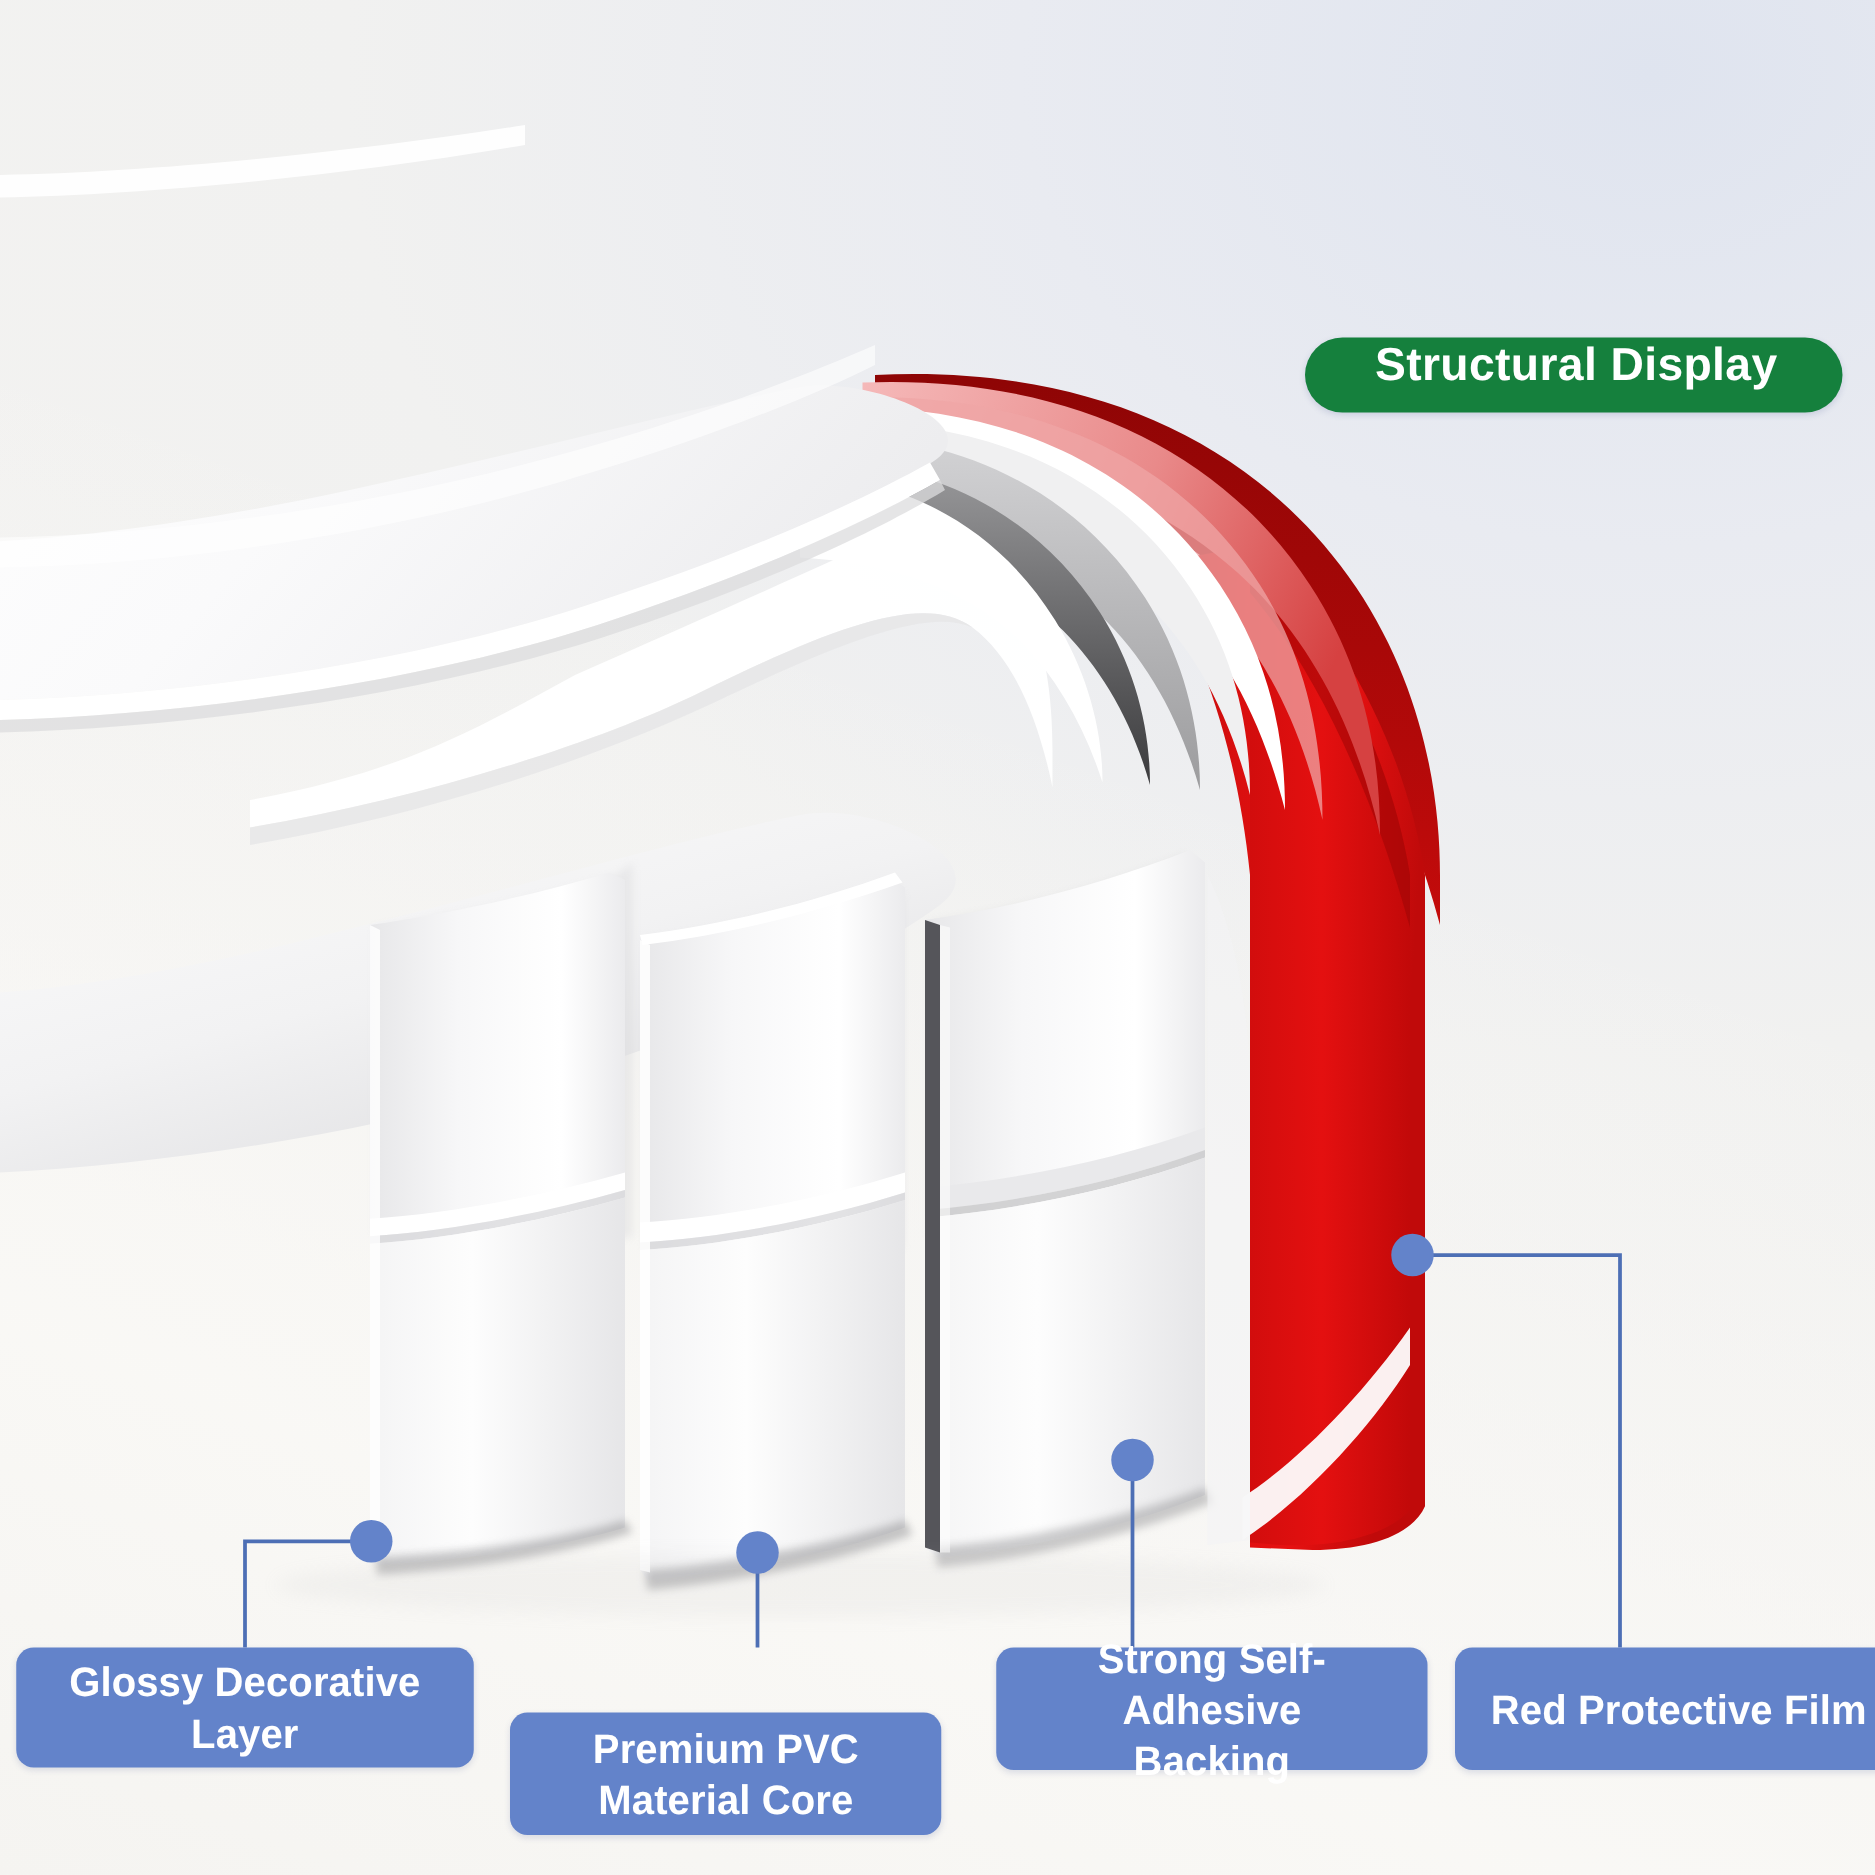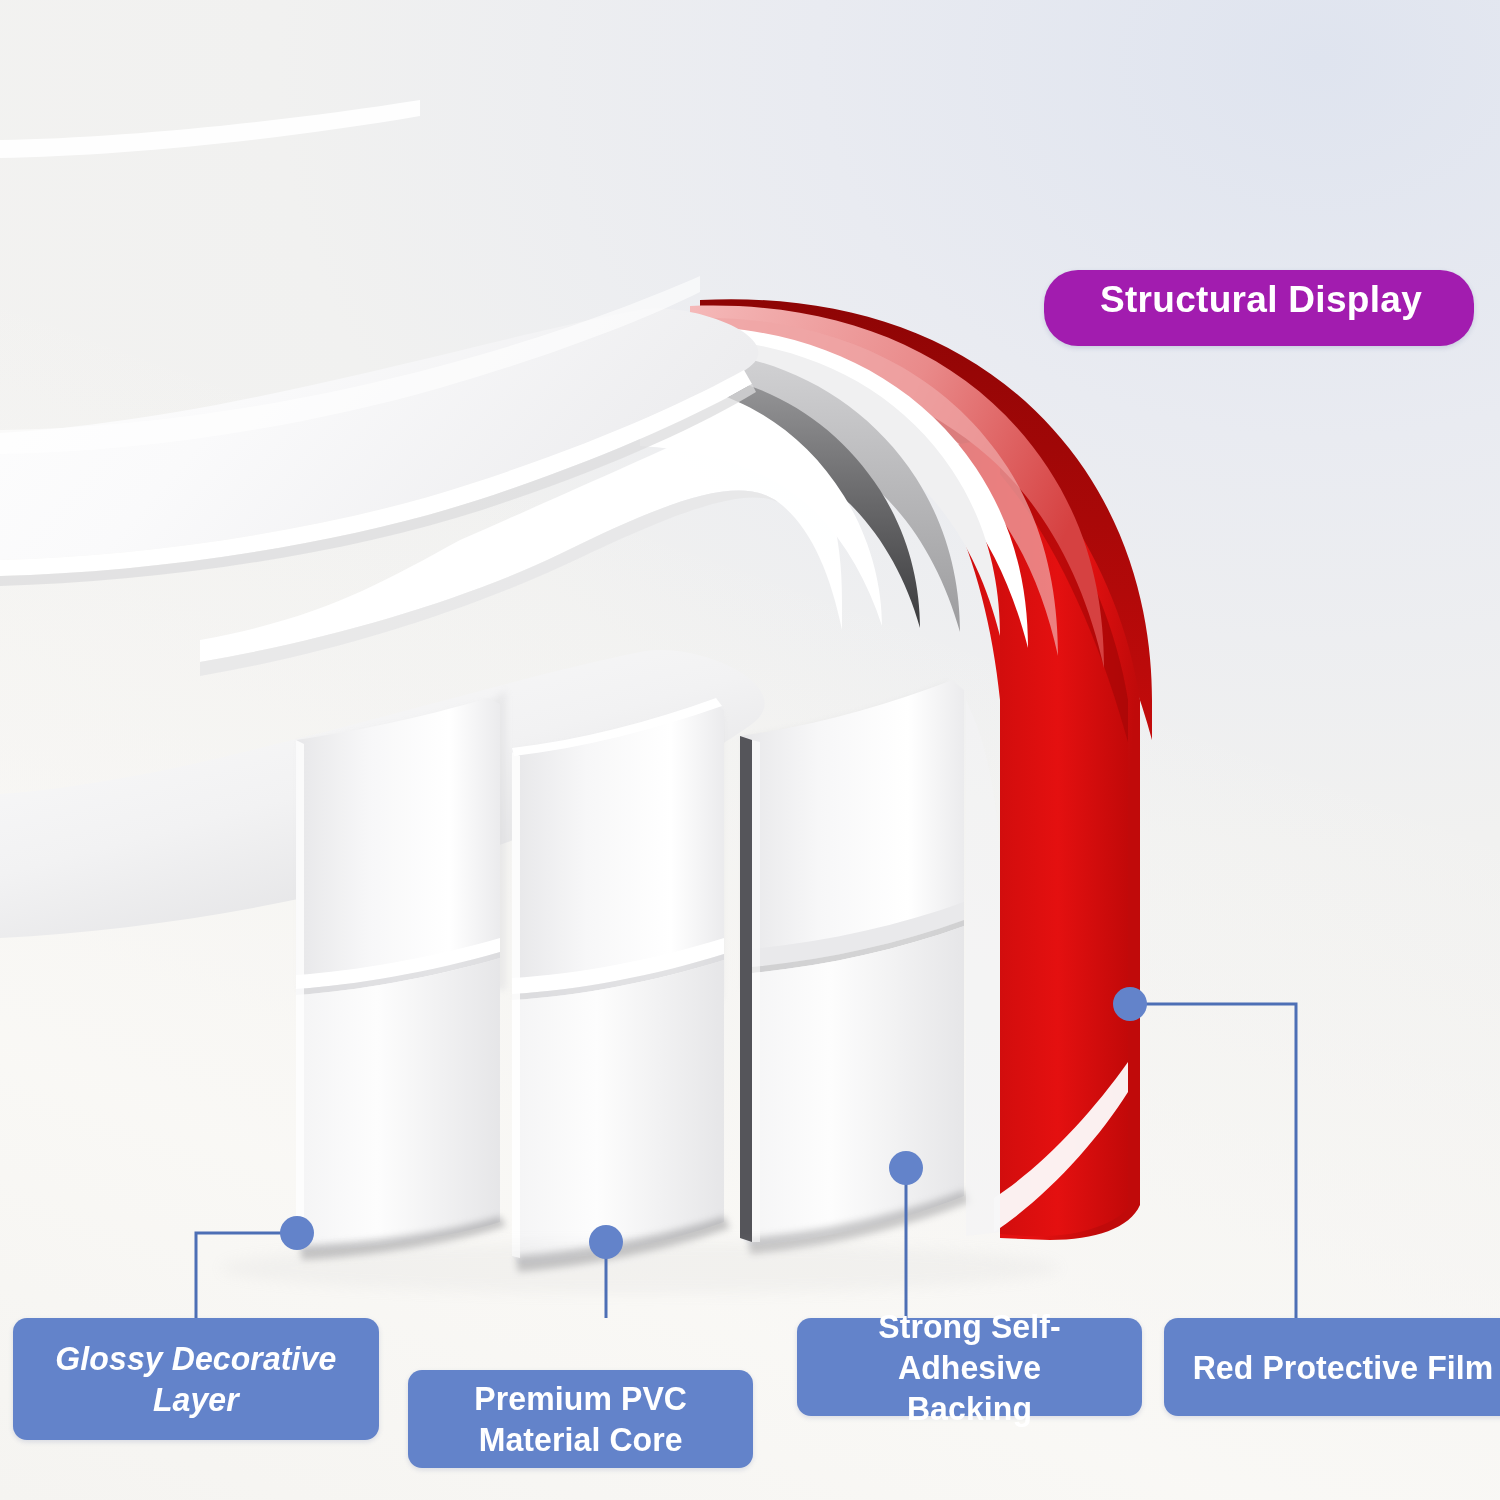--- a/index.html
+++ b/index.html
@@ -33,24 +33,24 @@
     font-weight:bold;letter-spacing:.5px;
     color:#5478c4;
     transform:scaleX(.94);transform-origin:right center;
     text-shadow:0 1px 0 rgba(255,255,255,.55);
     white-space:nowrap;
   }
 
   
   .badge{
     position:absolute;left:1044px;top:270px;
-    height:76px;padding:0 34px 16px 38px;
+    height:60px;padding:0 34px 16px 38px;
     min-width:430px;box-sizing:border-box;
     display:flex;align-items:center;justify-content:center;
-    background:#a21caf;border-radius:34px;
+    background:#15803d;border-radius:34px;
     color:#ffffff;font-size:37px;font-weight:bold;
     letter-spacing:.3px;white-space:nowrap;
     box-shadow:0 2px 5px rgba(60,80,140,.18);
   }
 
   
   #leaders{position:absolute;inset:0;}
   .label-box{
     position:absolute;box-sizing:border-box;
     background:#6383ca;border-radius:14px;
@@ -322,21 +322,21 @@
         <path d="M606,1242 L606,1318" fill="none" stroke="#4d6fb5" stroke-width="3"></path>
         <circle cx="606" cy="1242" r="17" fill="#6383ca"></circle>
         <path d="M906,1168 L906,1318" fill="none" stroke="#4d6fb5" stroke-width="3"></path>
         <circle cx="906" cy="1168" r="17" fill="#6383ca"></circle>
         <path d="M1130,1004 L1296,1004 L1296,1318" fill="none" stroke="#4d6fb5" stroke-width="3"></path>
         <circle cx="1130" cy="1004" r="17" fill="#6383ca"></circle>
       </g>
   </svg>
 
   <div id="labels">
-      <div class="label-box" style="left: 13px; top: 1318px; width: 366px; height: 122px; font-style: italic;">
+      <div class="label-box" style="left: 13px; top: 1318px; width: 366px; height: 96px;">
         <div>
           <span>Glossy Decorative</span>
           <span>Layer</span>
         </div>
       </div>
       <div class="label-box" style="left: 408px; top: 1370px; width: 345px; height: 98px;">
         <div>
           <span>Premium PVC</span>
           <span>Material Core</span>
         </div>

